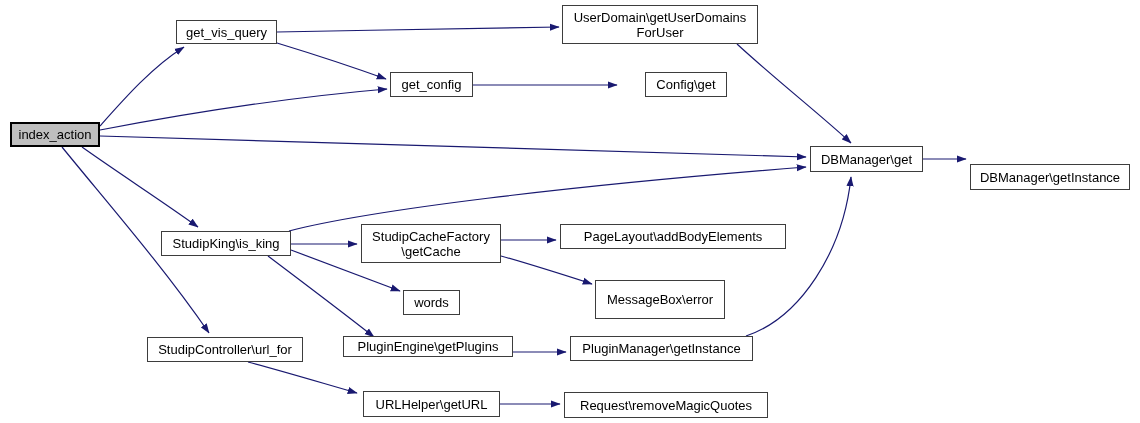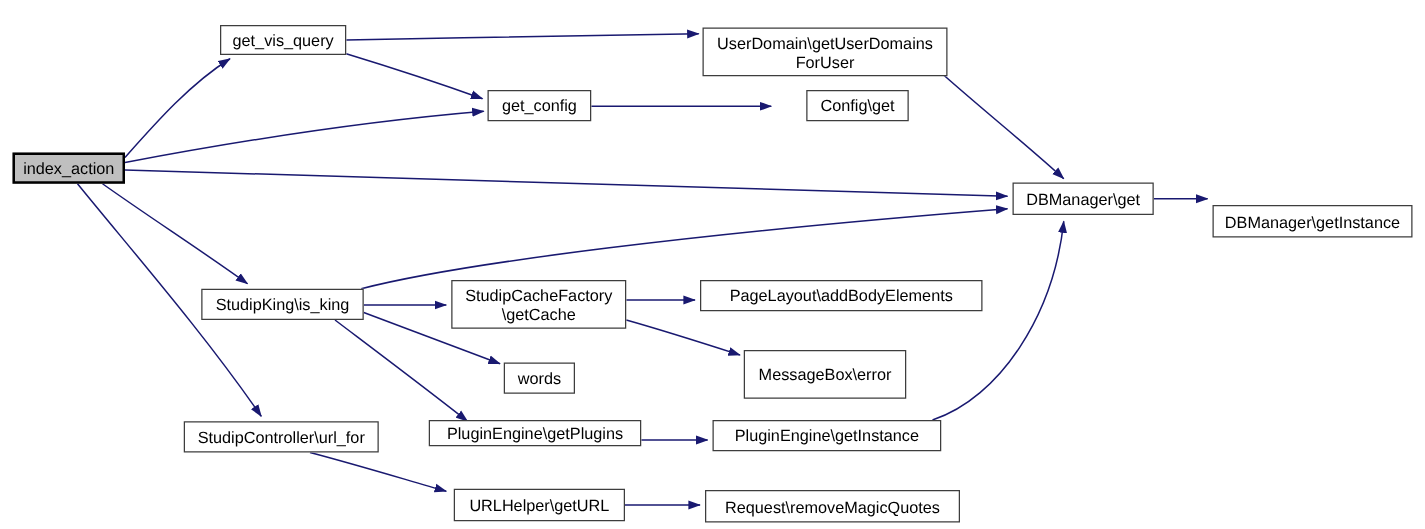--- a/index.html
+++ b/index.html
@@ -71,21 +71,21 @@
     <path class="edge" marker-end="url(#arrow)" d="M 248,362 C 286,372 322,383 357,393"></path>
     <path class="edge" marker-end="url(#arrow)" d="M 500,404 L 560,404"></path>
   </svg>
 
   <div class="node root" style="left:10px;top:122px;width:90px;height:25px">index_action</div>
 
   <div class="node" style="left:176px;top:20px;width:101px;height:24px">get_vis_query</div>
 
   <div class="node" style="left:390px;top:72px;width:83px;height:25px">get_config</div>
 
-  <div class="node" style="left:562px;top:22px;width:196px;height:39px">UserDomain\getUserDomains
+  <div class="node" style="left:562px;top:5px;width:196px;height:39px">UserDomain\getUserDomains
 ForUser</div>
 
   <div class="node" style="left:645px;top:72px;width:82px;height:25px">Config\get</div>
 
   <div class="node" style="left:810px;top:146px;width:113px;height:26px">DBManager\get</div>
 
   <div class="node" style="left:970px;top:164px;width:160px;height:26px">DBManager\getInstance</div>
 
   <div class="node" style="left:161px;top:231px;width:130px;height:25px">StudipKing\is_king</div>
 
@@ -93,21 +93,21 @@
 \getCache</div>
 
   <div class="node" style="left:403px;top:290px;width:57px;height:25px">words</div>
 
   <div class="node" style="left:560px;top:224px;width:226px;height:25px">PageLayout\addBodyElements</div>
 
   <div class="node" style="left:595px;top:280px;width:130px;height:39px">MessageBox\error</div>
 
   <div class="node" style="left:343px;top:336px;width:170px;height:21px">PluginEngine\getPlugins</div>
 
-  <div class="node" style="left:570px;top:336px;width:183px;height:25px">PluginEngine\getInstance</div>
+  <div class="node" style="left:570px;top:336px;width:183px;height:25px">PluginManager\getInstance</div>
 
   <div class="node" style="left:147px;top:337px;width:156px;height:25px">StudipController\url_for</div>
 
   <div class="node" style="left:363px;top:391px;width:137px;height:26px">URLHelper\getURL</div>
 
   <div class="node" style="left:564px;top:392px;width:204px;height:26px">Request\removeMagicQuotes</div>
 
 </div>
 
 </body></html>

